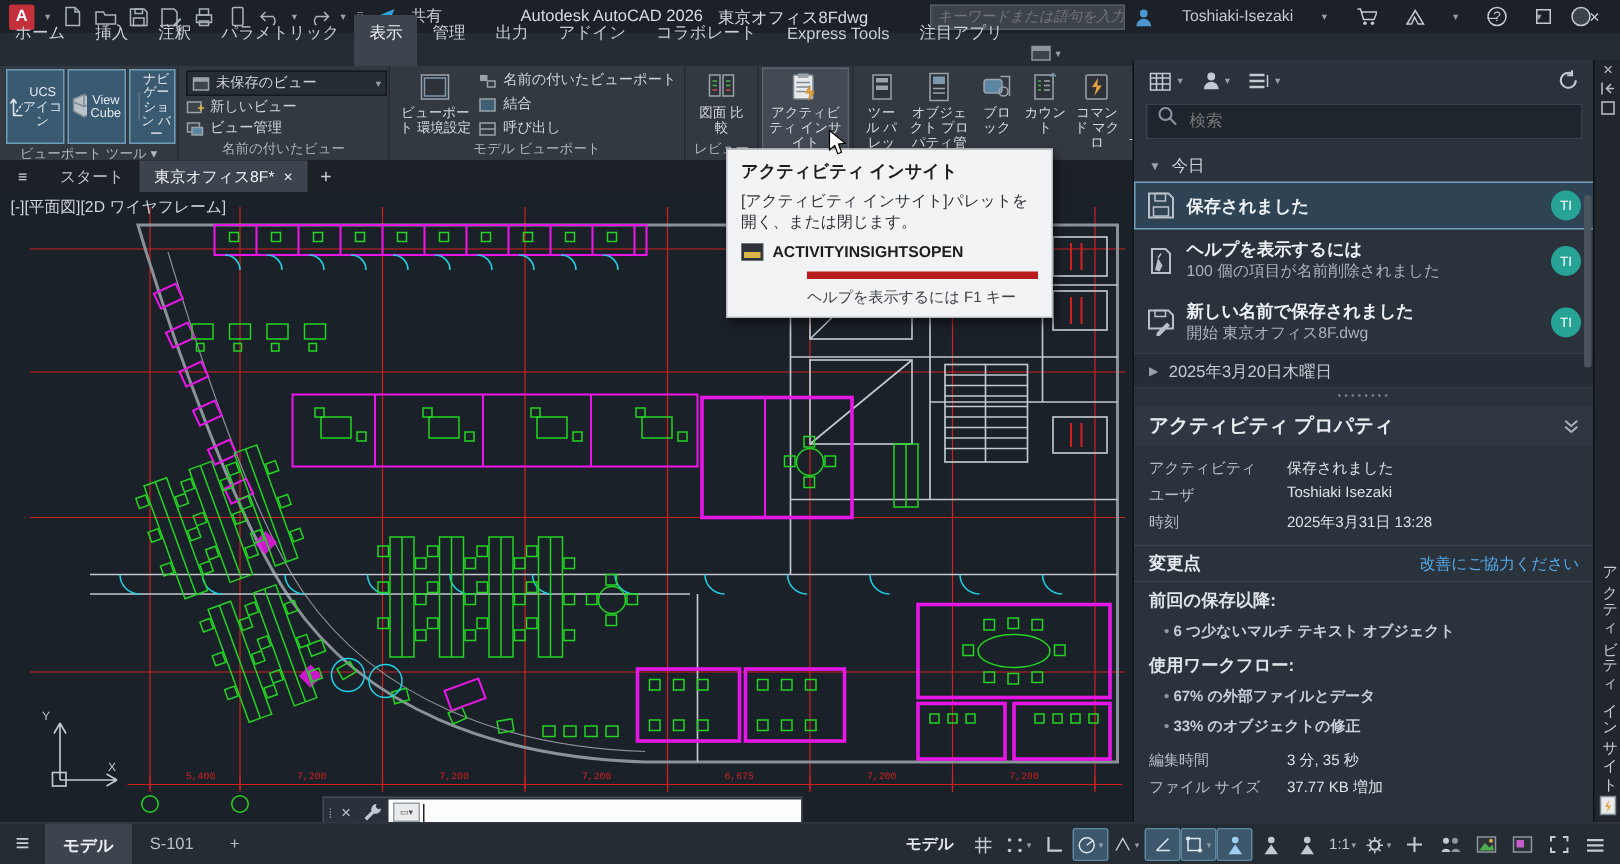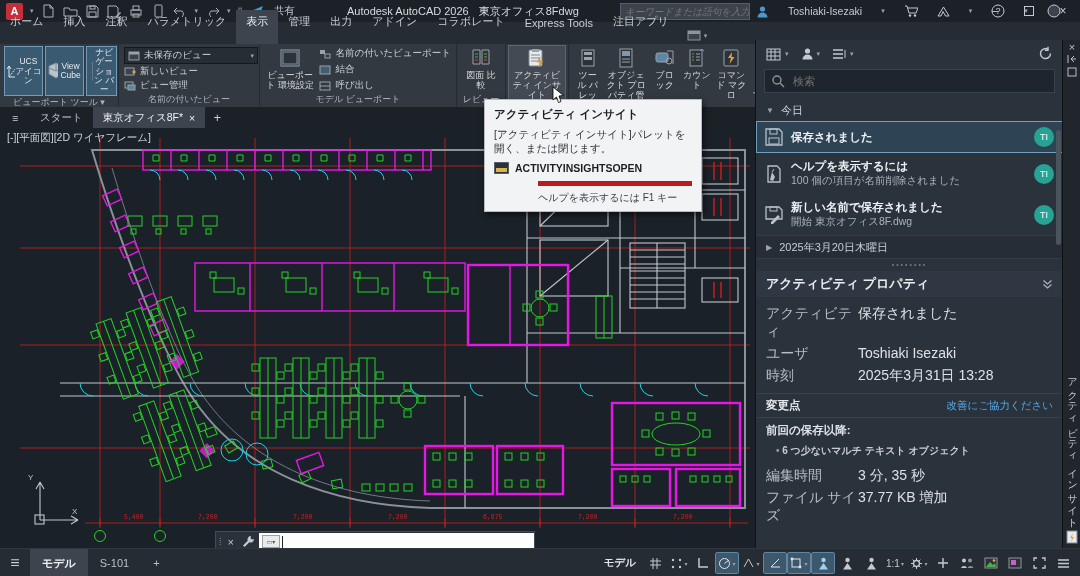--- a/index.html
+++ b/index.html
@@ -76,35 +76,35 @@
   .sright{margin-left:auto;display:flex;align-items:center;gap:2px;padding-right:6px;}
   .sbtn{min-width:22px;height:20px;display:flex;align-items:center;justify-content:center;gap:1px;border-radius:1px;font-size:10px;color:#c3cad1;}
   .sbtn.active{background:#3d586d;outline:1px solid #5d87a3;}
   .sbtn .caret{font-size:6px;}
   .modelbtn{font-size:10.5px;font-weight:bold;color:#e3e7ea;padding:0 6px;}
   
   .palette{position:absolute;left:755px;top:40px;width:307px;height:508px;background:#2a323c;border-left:1px solid #0e1216;color:#cfd5da;z-index:20;overflow:hidden;}
   .phead{height:27px;display:flex;align-items:center;gap:12px;padding:0 10px;}
   .phbtn{display:flex;align-items:center;gap:3px;color:#c3cad1;}
   .prefresh{margin-left:auto;}
-  .psearch{margin:2px 8px 6px;height:22px;background:#1e252c;border:1px solid #39424c;display:flex;align-items:center;padding:0 6px;gap:6px;}
+  .psearch{margin:2px 8px 6px;height:22px;background:#1e252c;border:1px solid #39424c;display:flex;padding:0 6px;gap:6px;}
   .psearch input{flex:1;background:transparent;border:0;outline:0;color:#aab3bc;font-size:11px;font-family:inherit;}
   .pgroup{height:22px;display:flex;align-items:center;gap:7px;padding:0 10px;font-size:11px;color:#cfd5da;}
   .tri{font-size:8px;color:#9aa3ac;}
   .aitem{display:flex;align-items:center;gap:8px;padding:5px 8px;border:1px solid transparent;}
   .aitem.selected{background:#2e4454;border-color:#70a0bd;}
   .aitem .atxt{flex:1;min-width:0;}
   .atitle{font-size:11.5px;font-weight:bold;color:#eef1f4;white-space:nowrap;}
   .asub{font-size:10.5px;color:#aab3bc;white-space:nowrap;}
   .avatar{width:20px;height:20px;border-radius:50%;background:var(--teal-avatar);color:#fff;font-size:9px;display:flex;align-items:center;justify-content:center;flex:none;}
   .olditem{height:22px;display:flex;align-items:center;gap:7px;padding:0 10px;font-size:11px;background:#262d36;border-top:1px solid #333b45;border-bottom:1px solid #333b45;color:#c6ccd2;}
   .dots{height:12px;text-align:center;color:#707a84;font-size:7px;letter-spacing:2px;line-height:12px;}
   .propshead{height:26px;display:flex;align-items:center;padding:0 10px;font-size:13px;font-weight:bold;color:#e8ecef;background:#2f3842;}
   .chev2{margin-left:auto;color:#aab3bc;}
-  .prow{display:flex;padding:2px 10px;font-size:14px;}
+  .prow{display:flex;padding:2px 10px;font-size:10px;}
   .prow .pl{width:92px;color:#b6bfc8;flex:none;}
   .prow .pv{color:#dde2e7;}
   .changesrow{display:flex;align-items:center;margin-top:6px;padding:4px 10px;border-top:1px solid #39424c;border-bottom:1px solid #39424c;}
   .changesrow .cl{font-size:11.5px;font-weight:bold;color:#e6eaee;}
   .changesrow a{margin-left:auto;font-size:10.5px;color:var(--link-blue);text-decoration:none;}
   .sect{padding:5px 10px 0;}
   .sectlabel{font-size:11.5px;font-weight:bold;color:#dfe4e9;margin-bottom:3px;}
   .bullet{font-size:10px;color:#c7cdd4;padding:3px 0 3px 10px;font-weight:bold;}
   .bullet::before{content:"•  ";color:#8f98a2;}
   .pscroll{position:absolute;right:2px;top:90px;width:5px;height:115px;background:#4a545f;border-radius:3px;}
@@ -755,20 +755,25 @@
       <span class="pv">2025年3月31日 13:28</span>
     </div>
     <div class="changesrow">
       <span class="cl">変更点</span>
       <a href="#">改善にご協力ください</a>
     </div>
     <div class="sect">
       <div class="sectlabel">前回の保存以降:</div>
       <div class="bullet">6 つ少ないマルチ テキスト オブジェクト</div>
     </div>
+    <div class="sect">
+      <div class="sectlabel">使用ワークフロー:</div>
+      <div class="bullet">67% の外部ファイルとデータ</div>
+      <div class="bullet">33% のオブジェクトの修正</div>
+    </div>
     <div style="height:4px"></div>
     <div class="prow">
       <span class="pl">編集時間</span>
       <span class="pv">3 分, 35 秒</span>
     </div>
     <div class="prow">
       <span class="pl">ファイル サイズ</span>
       <span class="pv">37.77 KB 増加</span>
     </div>
     <div class="pscroll"></div>

